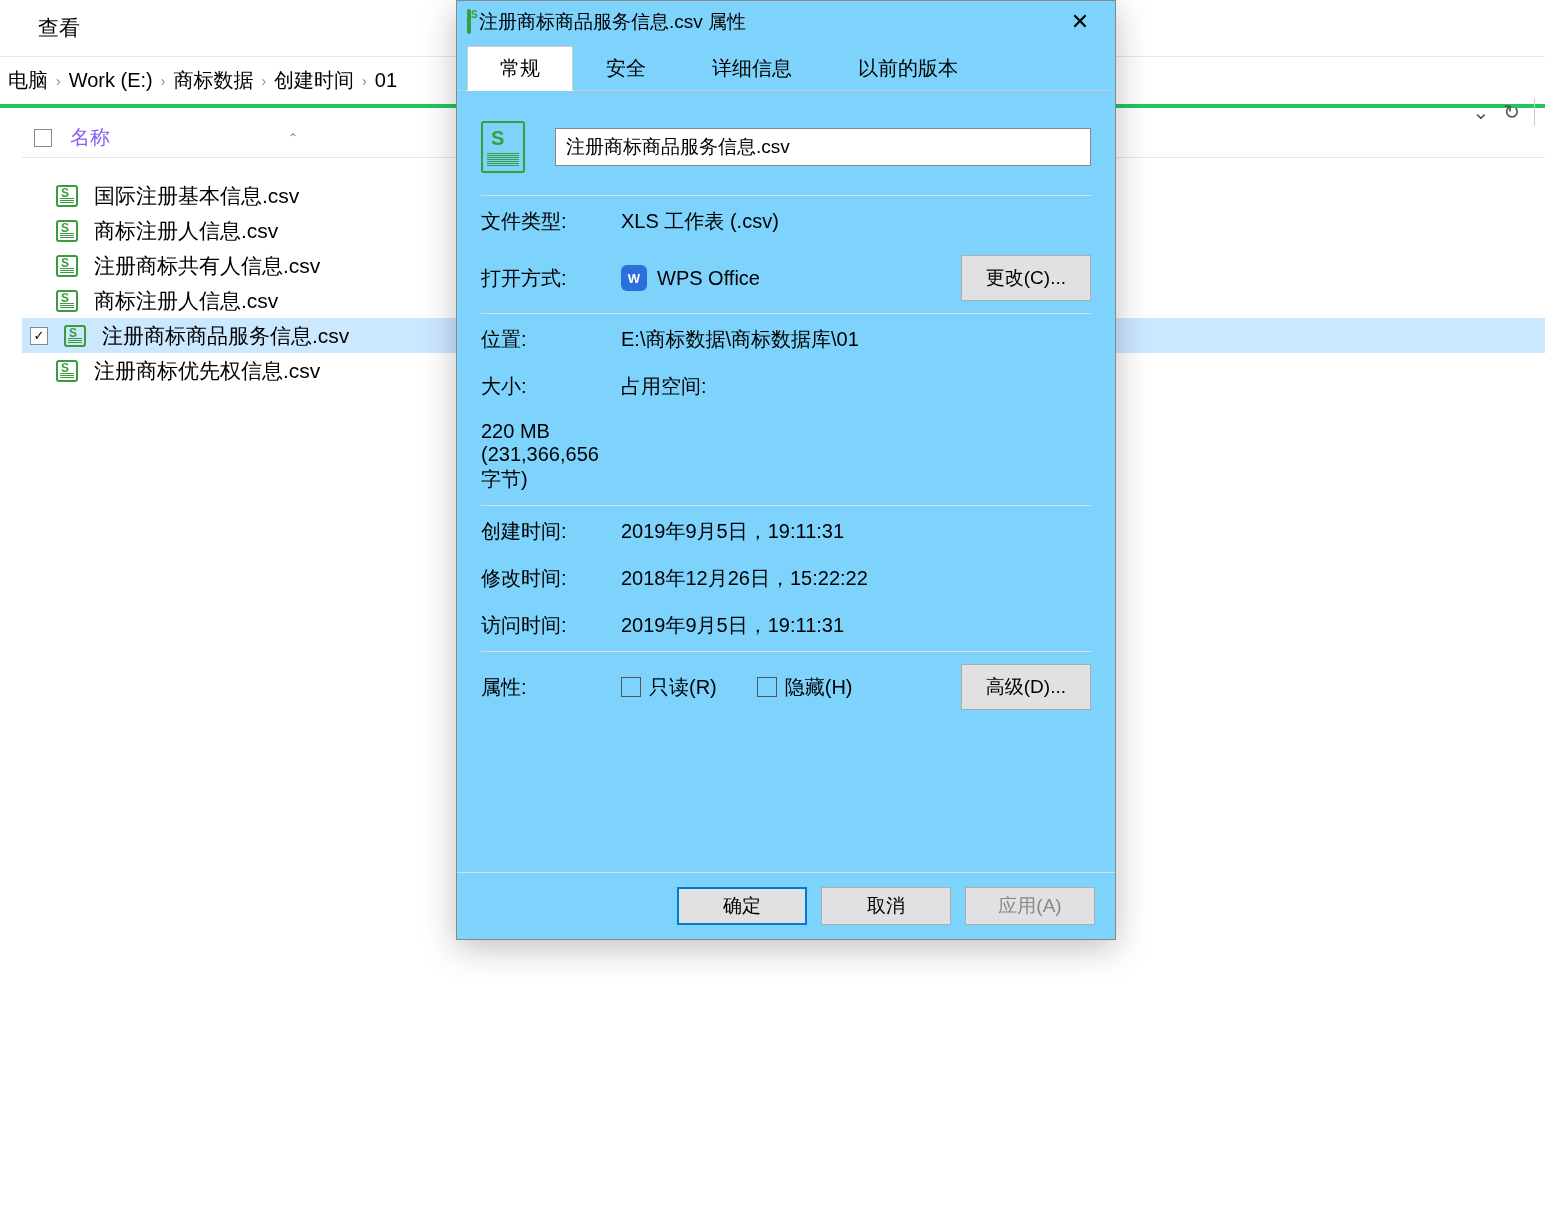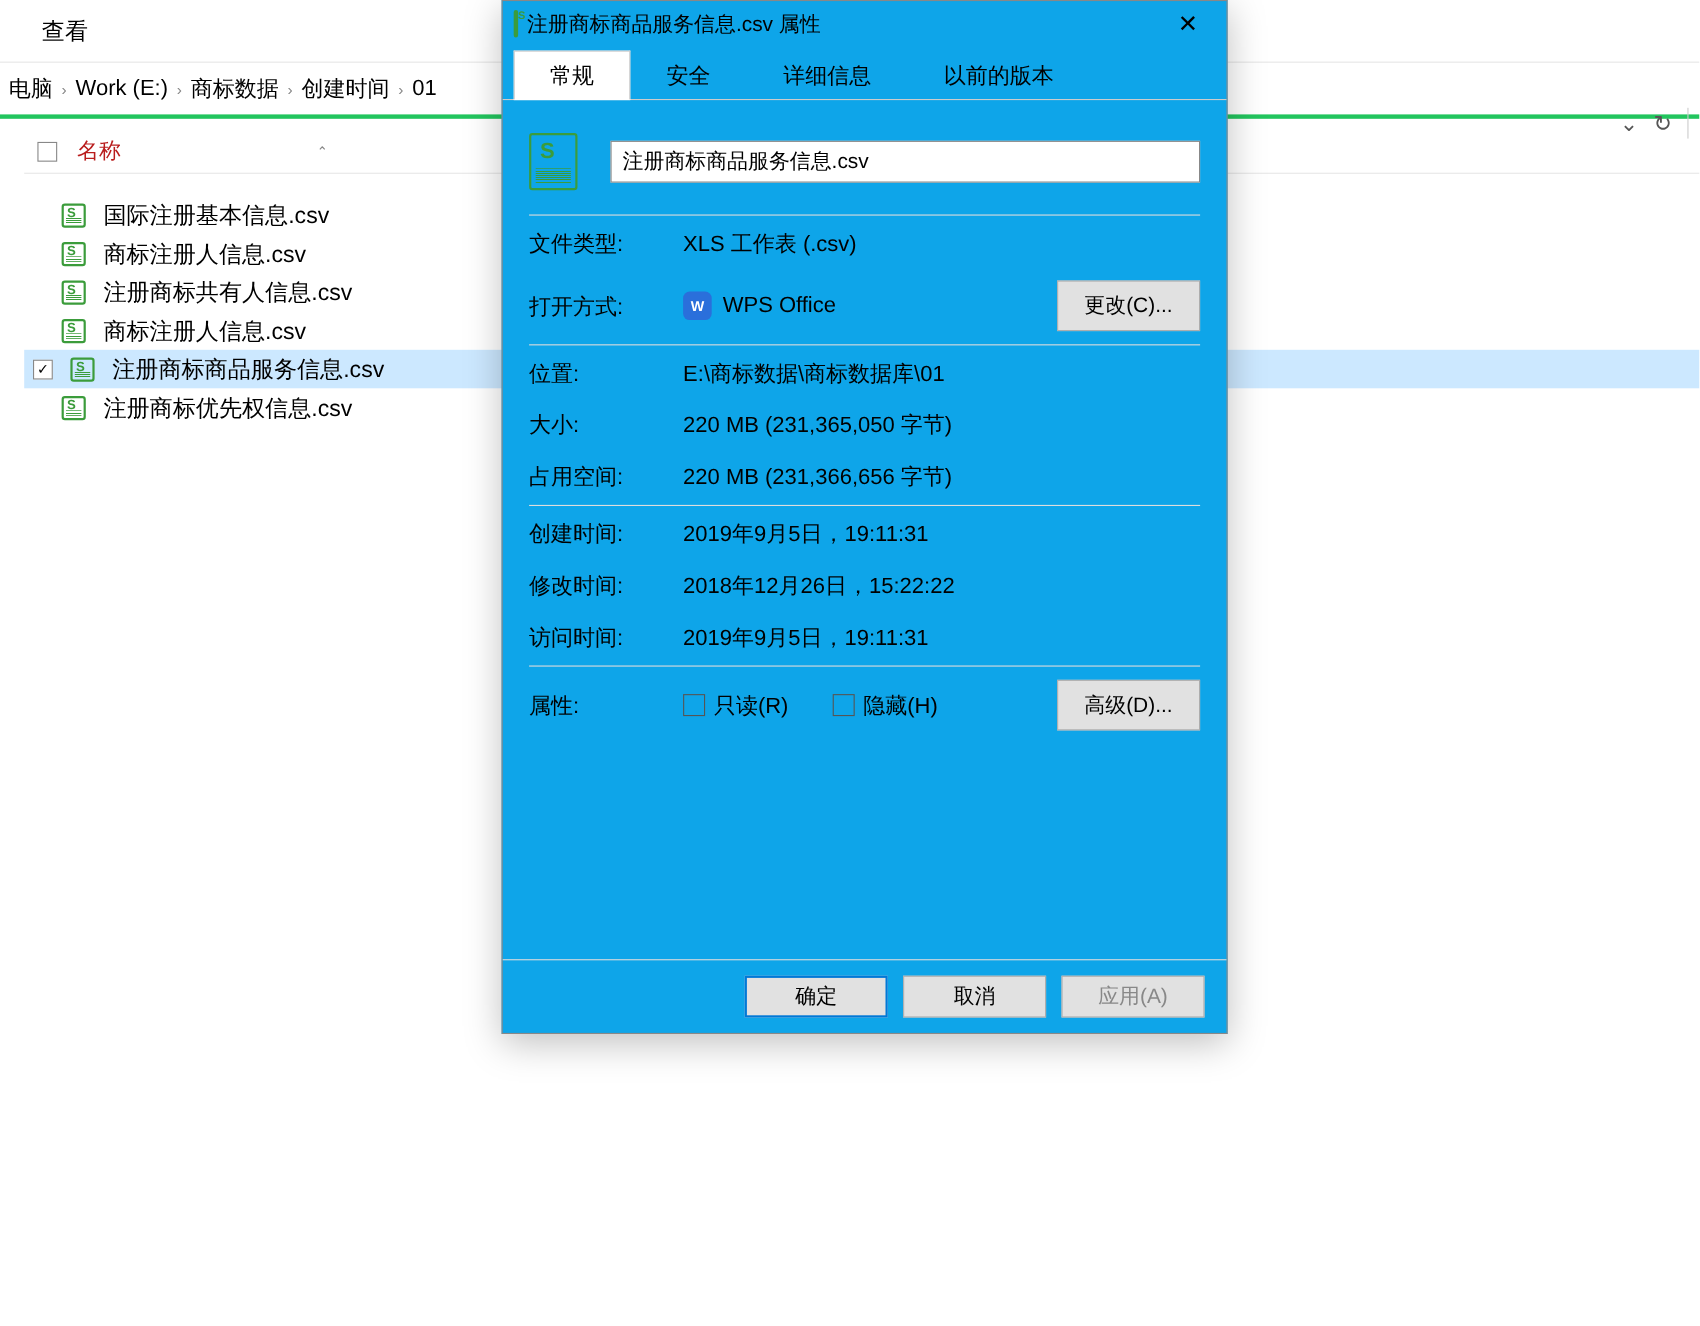--- a/index.html
+++ b/index.html
@@ -8,42 +8,42 @@
     
     .explorer { position: absolute; top: 0; left: 0; right: 0; bottom: 0; background: #fff; }
     .explorer-menu { padding: 14px 0 14px 38px; font-size: 21px; border-bottom: 1px solid #e6e6e6; }
     .breadcrumb { padding: 10px 0 10px 8px; font-size: 20px; display: flex; align-items: center; gap: 6px; border-bottom: 4px solid #22c55e; }
     .breadcrumb .seg { color: #000; cursor: pointer; }
     .breadcrumb .sep { color: #888; font-size: 14px; padding: 0 2px; }
 
     .file-pane { padding: 10px 0 0 22px; }
     .col-header { display: flex; align-items: center; gap: 18px; padding: 6px 12px; border-bottom: 1px solid #e6e6e6; }
     .col-header .chk { width: 18px; height: 18px; border: 1px solid #888; }
-    .col-header .nm { font-size: 20px; color: #b91c1c; }
+    .col-header .nm { font-size: 20px; color: #8b5cf6; }
     .sort-arrow { font-size: 12px; color: #888; margin-left: 160px; }
 
     .file-list { padding-top: 20px; }
     .file-row { display: flex; align-items: center; gap: 16px; padding: 4px 8px 4px 34px; font-size: 21px; height: 35px; }
     .file-row.selected { background: #cce8ff; }
     .file-row .chk { width: 18px; height: 18px; border: 1px solid #888; background: #fff; display: none; align-items: center; justify-content: center; font-size: 13px; }
     .file-row.selected .chk { display: flex; }
     .file-row.selected { padding-left: 34px; }
     .file-row .chk::after { content: "✓"; color: #000; }
 
     
     .fileicon { width: 22px; height: 22px; border: 2px solid #3b9c3b; border-radius: 3px; position: relative; flex-shrink: 0; }
     .fileicon::before { content: "S"; position: absolute; top: -1px; left: 3px; font-size: 12px; font-weight: bold; color: #3b9c3b; }
     .fileicon::after { content: ""; position: absolute; bottom: 2px; left: 2px; right: 2px; height: 5px; background: repeating-linear-gradient(to bottom, #3b9c3b 0 1px, transparent 1px 2px); }
 
     .fileicon.big { width: 44px; height: 52px; border-width: 2px; }
     .fileicon.big::before { font-size: 20px; top: 4px; left: 8px; }
     .fileicon.big::after { bottom: 4px; left: 4px; right: 4px; height: 14px; }
 
     
-    .dialog { position: absolute; top: 0; left: 456px; width: 660px; height: 940px; background: #0ea5e9; border: 1px solid #888; box-shadow: 0 8px 32px rgba(0,0,0,0.25); display: flex; flex-direction: column; }
+    .dialog { position: absolute; top: 0; left: 456px; width: 660px; height: 940px; background: #7dd3fc; border: 1px solid #888; box-shadow: 0 8px 32px rgba(0,0,0,0.25); display: flex; flex-direction: column; }
     .dlg-title { display: flex; align-items: center; padding: 8px 10px; font-size: 19px; }
     .dlg-title .t-icon { margin-right: 8px; }
     .dlg-title .t-icon .fileicon { width: 18px; height: 18px; }
     .dlg-title .t-icon .fileicon::before { font-size: 10px; left: 2px; top: -2px; }
     .dlg-title .t-text { flex: 1; }
     .dlg-close { width: 50px; text-align: center; font-size: 22px; cursor: pointer; color: #000; }
 
     .tabbar { display: flex; border-bottom: 1px solid #ccc; padding-left: 10px; margin-top: 2px; }
     .tab { padding: 8px 32px; font-size: 20px; border: 1px solid transparent; position: relative; top: 1px; cursor: pointer; }
     .tab.active { border: 1px solid #ccc; border-bottom-color: #fff; background: #fff; }
@@ -167,21 +167,20 @@
         <span>WPS Office</span>
         <span style="margin-left:auto"><button class="btn">更改(C)...</button></span>
       </span>
     </div>
 
     <div class="section">
       <span class="lbl">位置:</span>
       <span class="val">E:\商标数据\商标数据库\01</span>
 
       <span class="lbl">大小:</span>
-      <span class="val">220 MB (231,365,050 字节)</span>
 
       <span class="lbl">占用空间:</span>
       <span class="val">220 MB (231,366,656 字节)</span>
     </div>
 
     <div class="section">
       <span class="lbl">创建时间:</span>
       <span class="val">2019年9月5日，19:11:31</span>
 
       <span class="lbl">修改时间:</span>

